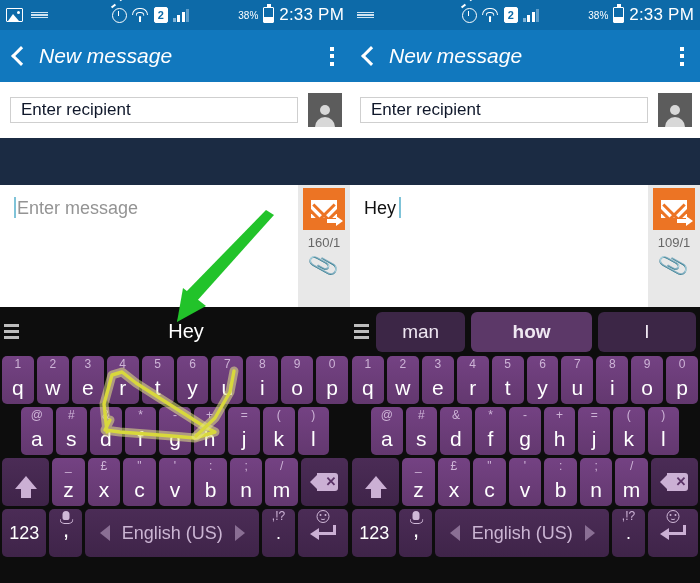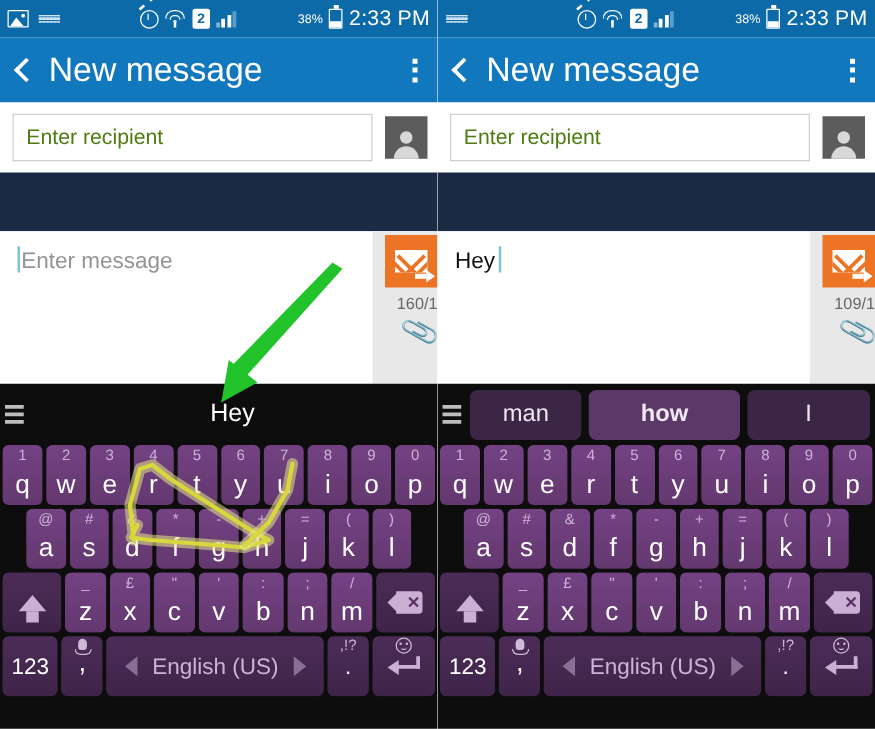--- a/index.html
+++ b/index.html
@@ -82,33 +82,33 @@
     height:52px; background:#1178be; color:#fff;
     display:flex; align-items:center; padding:0 12px;
   }
   .back-chevron {
     width:13px;height:22px;position:relative;flex:0 0 auto;margin-right:14px;cursor:pointer;
   }
   .back-chevron::before{
     content:"";position:absolute;left:2px;top:4px;width:11px;height:11px;
     border-left:3px solid #fff;border-bottom:3px solid #fff;transform:rotate(45deg);
   }
-  .app-title{font-size:27px;font-weight:400;}
+  .app-title{font-size:21px;font-weight:400;font-style:italic;}
   .overflow-dots{margin-left:auto;display:flex;flex-direction:column;gap:3.5px;cursor:pointer;padding:4px;}
   .overflow-dots i{width:4px;height:4px;background:#fff;border-radius:0;display:block;}
 
   
   .recipient-row{
     height:56px;background:#fff;display:flex;align-items:center;
     padding:8px 8px 8px 10px; gap:10px;
   }
   .recipient-input{
-    flex:1;height:38px;border:1px solid #cfcfcf;background:#fff;
+    flex:1;height:26px;border:1px solid #cfcfcf;background:#fff;
     display:flex;align-items:center;padding:0 10px;
-    color:#4d7c0f;font-size:17px;
+    color:#0f172a;font-size:17px;
   }
   .contact-btn{
     width:34px;height:34px;background:#5c5c5c;display:flex;align-items:center;justify-content:center;
     cursor:pointer;flex:0 0 auto;
   }
   .contact-btn .head{width:10px;height:10px;border-radius:50%;background:#d8d8d8;position:relative;}
   .contact-btn .head::after{content:"";position:absolute;left:-5px;top:12px;width:20px;height:10px;
     border-radius:10px 10px 0 0;background:#d8d8d8;}
 
   
@@ -120,21 +120,21 @@
     flex:1;padding:12px 0 0 14px;font-size:18px;position:relative;
   }
   .msg-placeholder{color:#949494;}
   .msg-typed{color:#111;}
   .caret{display:inline-block;width:2px;height:21px;background:#7fc3d8;
     vertical-align:-4px;margin-left:3px;}
   .caret-lead{display:inline-block;width:2px;height:21px;background:#7fc3d8;
     vertical-align:-4px;margin-right:1px;}
   .msg-side{
     width:52px;background:#e8e8e8;display:flex;flex-direction:column;
-    align-items:flex-end;padding-top:3px;
+    align-items:center;padding-top:3px;
   }
   .send-btn{
     width:42px;height:42px;background:#ec7424;display:flex;align-items:center;justify-content:center;
     cursor:pointer;position:relative;
   }
   .env{width:26px;height:18px;background:#fff;position:relative;overflow:hidden;}
   .env::before{content:"";position:absolute;left:-3px;top:-6px;width:20px;height:20px;
     border-right:3px solid #ec7424;border-bottom:3px solid #ec7424;transform:rotate(45deg);}
   .env::after{content:"";position:absolute;right:-3px;top:-6px;width:20px;height:20px;
     border-left:3px solid #ec7424;border-bottom:3px solid #ec7424;transform:rotate(-45deg);}

